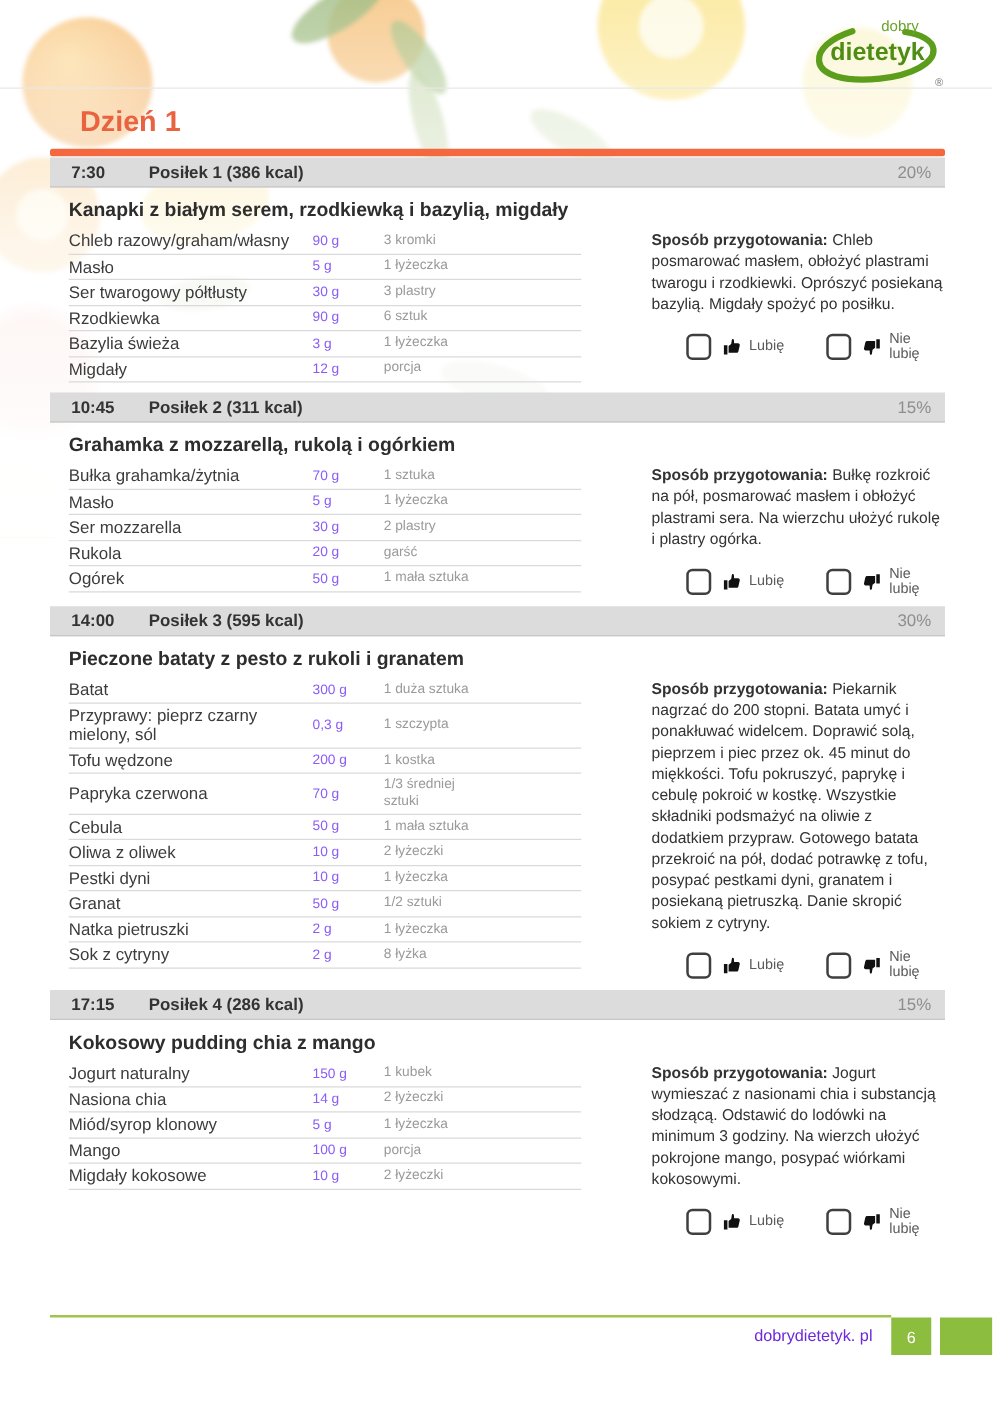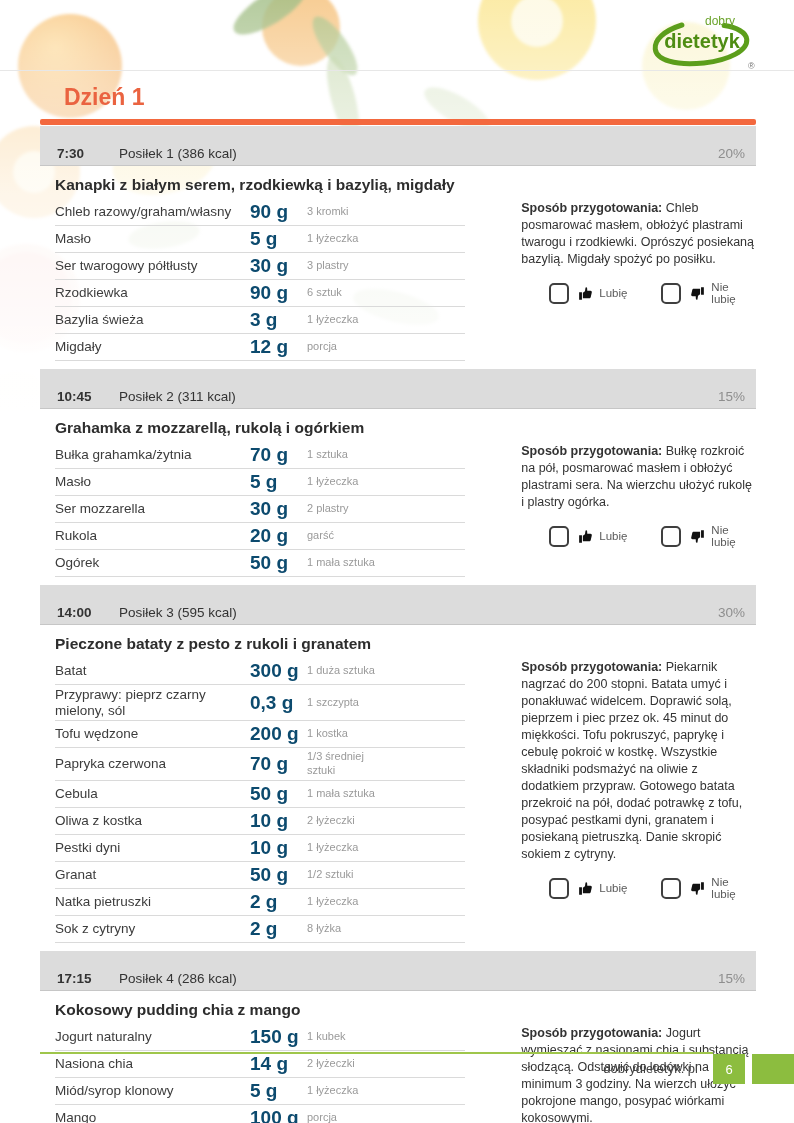--- a/index.html
+++ b/index.html
@@ -15,48 +15,48 @@
   .top-rule{position:absolute;top:70px;left:0;width:794px;height:1px;background:#e7e7e7;z-index:1;}
   .logo{position:absolute;top:10px;left:648px;z-index:2;}
   .logo svg text{font-family:"Liberation Sans","DejaVu Sans",sans-serif;}
   h1.page-title{position:absolute;top:84px;left:64px;margin:0;font-size:23px;font-weight:700;
       color:#ea6340;z-index:2;}
   
   main{position:absolute;top:119px;left:40px;width:716px;z-index:2;}
   .orange-bar{height:6px;background:#f3683e;border-radius:2px;margin-bottom:1px;}
   .meal{margin-bottom:8px;}
   .meal-header{background:#dcdcdc;border-bottom:1px solid #c6c6c6;height:23px;display:flex;
-      align-items:center;padding:16px 11px 0 17px;font-size:13.5px;color:#333;}
+      align-items:center;padding:0 11px 0 17px;font-size:13.5px;color:#333;}
   .meal-time{width:62px;font-weight:600;}
-  .meal-title{font-weight:400;}
+  .meal-title{font-weight:700;}
   .meal-pct{margin-left:auto;color:#8e8e8e;}
   .dish{margin:10px 0 5px 15px;font-size:15.5px;font-weight:700;color:#2d2d2d;}
   .meal-body{display:flex;padding-left:15px;}
   .ingredients{width:437px;}
   .ing-row{display:flex;align-items:center;border-bottom:1px solid #dadada;padding:2px 0;min-height:19.5px;box-sizing:border-box;}
   .ing-name{width:195px;font-size:13.5px;color:#3c3c3c;line-height:1.15;}
-  .ing-amount{width:57px;font-size:19px;color:#0c4a6e;font-weight:bold;}
+  .ing-amount{width:57px;font-size:11px;color:#8b5cf6;}
   .ing-note{width:82px;font-size:11px;color:#9a9a9a;line-height:1.25;}
   .prep-col{width:250px;margin-left:56px;}
   .prep{margin:1px 0 0 0;font-size:12.5px;line-height:1.36;color:#333;}
   .prep-label{font-weight:700;}
   .votes{margin-top:13px;display:flex;align-items:center;padding-left:28px;}
   .vote{display:flex;align-items:center;cursor:pointer;}
   .vote + .vote{margin-left:34px;}
   .cb{width:20px;height:21px;border:2px solid #3f3f3f;border-radius:5px;background:#fff;
       margin-right:9px;box-sizing:border-box;}
   .thumb{width:15px;height:15px;fill:#111;margin-right:6px;}
   .thumb.down{transform:rotate(180deg);}
   .vlabel{font-size:11.5px;color:#5a5a5a;}
   
   .footer{position:absolute;top:1052px;left:0;width:794px;height:40px;z-index:2;}
   .green-rule{position:absolute;top:0;left:40px;width:673px;height:2px;background:#9fc64b;}
   .copyright{position:absolute;top:7px;left:47px;width:472px;margin:0;font-size:10.5px;
       line-height:1.33;color:#1c1c1c;}
-  .site{position:absolute;top:9px;right:96px;font-size:13px;color:#404040;}
+  .site{position:absolute;top:9px;right:96px;font-size:13px;color:#6d28d9;}
   .pagenum{position:absolute;top:2px;left:713px;width:32px;height:30px;background:#8cbd3f;
       color:#fff;font-size:13px;display:flex;align-items:center;justify-content:center;}
   .green-tab{position:absolute;top:2px;left:752px;width:42px;height:30px;background:#8cbd3f;}
 </style>
 </head>
 <body>
 
 <div class="page">
 
   <div class="decor">
@@ -262,21 +262,21 @@
     <span class="ing-note">1/3 średniej sztuki</span>
   </div>
 
   <div class="ing-row">
     <span class="ing-name">Cebula</span>
     <span class="ing-amount">50 g</span>
     <span class="ing-note">1 mała sztuka</span>
   </div>
 
   <div class="ing-row">
-    <span class="ing-name">Oliwa z kostka</span>
+    <span class="ing-name">Oliwa z oliwek</span>
     <span class="ing-amount">10 g</span>
     <span class="ing-note">2 łyżeczki</span>
   </div>
 
   <div class="ing-row">
     <span class="ing-name">Pestki dyni</span>
     <span class="ing-amount">10 g</span>
     <span class="ing-note">1 łyżeczka</span>
   </div>
 

